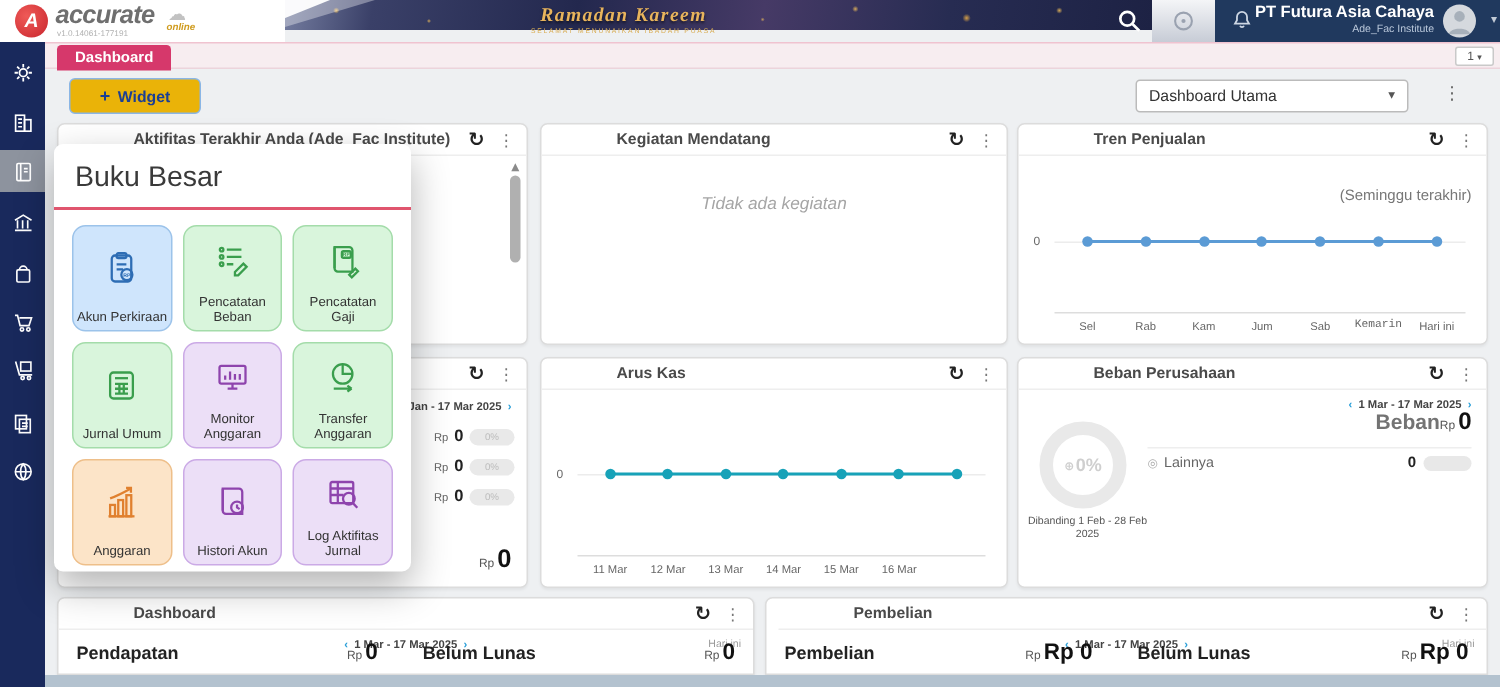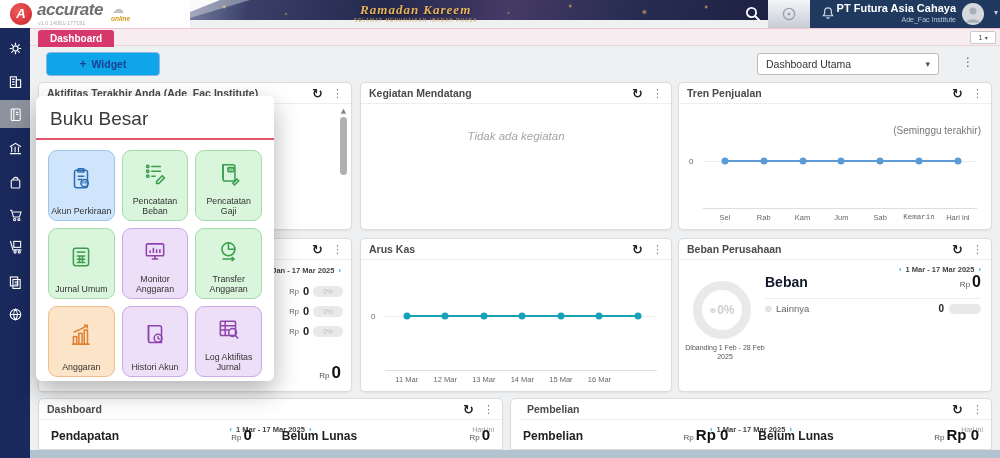--- a/index.html
+++ b/index.html
@@ -50,32 +50,32 @@
     color:#fff; font-size:10px; font-weight:bold; line-height:17px; cursor:pointer; }
   .page-ind { position:absolute; right:4px; top:2px; width:26px; height:13px; background:#fff; border:1px solid #c9c9c9; border-radius:2px;
     font-size:8px; color:#555; text-align:center; line-height:11px; cursor:pointer; }
 
   
   .sidebar { position:absolute; left:0; top:28px; width:30px; height:430px; background:#19295c; z-index:7; }
   .sic { position:absolute; left:0; width:30px; height:28px; display:flex; align-items:center; justify-content:center; cursor:pointer; }
   .sic.active { background:#8d939e; }
 
   
-  .widget-btn { position:absolute; left:46px; top:52px; width:114px; height:24px; background:#0ea5e9; border:1px solid #8ab6e6; border-radius:4px;
+  .widget-btn { position:absolute; left:46px; top:52px; width:88px; height:24px; background:#eab308; border:1px solid #8ab6e6; border-radius:4px;
     font-size:10.5px; font-weight:bold; color:#1c3f94; text-align:center; line-height:22px; cursor:pointer; z-index:3; }
   .widget-plus { font-weight:bold; font-size:12px; margin-right:5px; }
   .dash-select { position:absolute; left:757px; top:53px; width:182px; height:22px; background:#fff; border:1px solid #bbb; border-radius:3px;
     font-size:10.5px; color:#333; line-height:20px; padding:0 8px; cursor:pointer; z-index:3; }
   .dash-select .sel-chev { position:absolute; right:8px; top:0px; font-family:"DejaVu Sans",sans-serif; color:#555; font-size:9px; }
   .tb-kebab { position:absolute; left:962px; top:55px; font-family:"DejaVu Sans",sans-serif; font-size:12px; color:#666; cursor:pointer; z-index:3; }
 
   
   .card { position:absolute; background:#fff; border:1px solid #dcdcdc; border-radius:5px; box-shadow:0 1px 2px rgba(0,0,0,.06); }
   .chead { height:21px; border-bottom:1px solid #eee; display:flex; align-items:center; padding:0 8px; }
-  .ctitle { font-size:10.5px; color:#4a4a4a; font-weight:bold; flex:1; white-space:nowrap; overflow:hidden; }
+  .ctitle { font-size:10.5px; color:#4a4a4a; font-weight:bold; flex:1; white-space:nowrap; overflow:hidden;margin-left:42px; }
   .cicons { display:flex; gap:9px; align-items:center; }
   .ic-refresh { font-family:"DejaVu Sans",sans-serif; font-size:13px; font-weight:bold; color:#222; cursor:pointer; line-height:13px; }
   .ic-kebab { font-family:"DejaVu Sans",sans-serif; font-size:11px; color:#777; cursor:pointer; }
 
   #card-aktifitas { left:38px; top:82px; width:314px; height:148px; }
   .scrollbar { position:absolute; right:3px; top:24px; bottom:4px; width:9px; }
   .scroll-up { font-family:"DejaVu Sans",sans-serif; font-size:7px; color:#8a8a8a; display:block; text-align:center; }
   .scroll-thumb { position:absolute; left:1px; top:10px; width:7px; height:58px; background:#b0b0b0; border-radius:4px; }
 
   #card-kegiatan { left:360px; top:82px; width:312px; height:148px; }
@@ -98,21 +98,21 @@
 
   #card-arus { left:360px; top:238px; width:312px; height:154px; }
   #card-beban { left:678px; top:238px; width:314px; height:154px; }
   #card-beban .date-nav { position:absolute; right:8px; top:26px; }
   .donut { position:absolute; left:14px; top:42px; width:58px; height:58px; border:9px solid #e9e9e9; border-radius:50%; }
   .donut-center { position:absolute; left:14px; top:42px; width:58px; height:58px; display:flex; align-items:center; justify-content:center;
     font-size:12px; font-weight:bold; color:#cfcfcf; }
   .donut-glyph { font-family:"DejaVu Sans",sans-serif; font-size:8px; margin-right:1px; }
   .compare-note { position:absolute; left:0px; top:104px; width:92px; text-align:center; font-size:7px; color:#555; line-height:9px; }
   .beban-sec { position:absolute; left:86px; right:10px; top:34px; display:flex; align-items:baseline; border-bottom:1px solid #eee; padding-bottom:7px; }
-  .beban-sec .sec-title { font-size:14px; font-weight:bold; color:#0f172a; flex:1; }
+  .beban-sec .sec-title { font-size:14px; font-weight:bold; color:#737373; flex:1;text-align:right; }
   .legend-row { position:absolute; left:86px; right:10px; top:64px; display:flex; align-items:center; }
   .legend-bullet { font-family:"DejaVu Sans",sans-serif; font-size:8px; color:#aaa; margin-right:4px; }
   .legend-label { font-size:9.5px; color:#666; flex:1; }
   .legend-val { font-size:10px; font-weight:bold; color:#222; margin-right:5px; }
   .pill-sm { width:32px; height:10px; background:#e8e8e8; border-radius:5px; }
 
   #card-penjualan { left:38px; top:398px; width:465px; height:52px; border-radius:5px 5px 0 0; }
   #card-pembelian { left:510px; top:398px; width:482px; height:52px; border-radius:5px 5px 0 0;padding-left:8px; }
   .bot-date { position:absolute; left:0; right:0; top:26px; text-align:center; }
   .hariini { position:absolute; right:8px; top:27px; font-size:7px; color:#999; }

